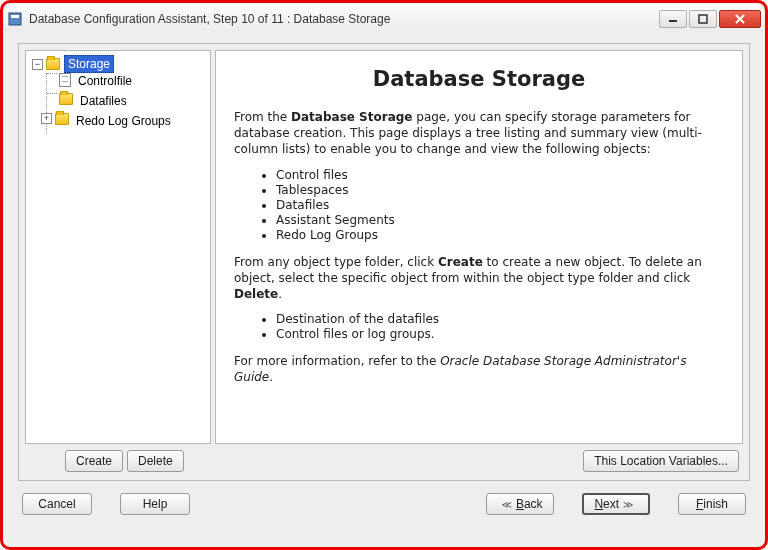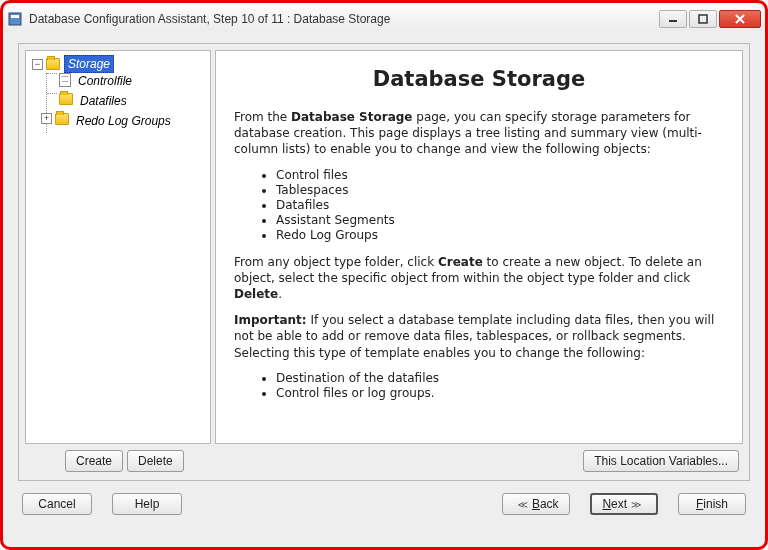--- a/index.html
+++ b/index.html
@@ -123,21 +123,21 @@
     width: 12px; height: 14px;
     background:#fff; border:1px solid #888;
     display:inline-block; margin-right:4px;
     position: relative;
   }
   .file-icon::after{
     content:''; position:absolute; top:2px; left:2px; right:2px;
     border-top:1px solid #aaa; border-bottom:1px solid #aaa;
     height:4px;
   }
-  .tree-label { padding: 1px 3px; font-style: italic; }
+  .tree-label { padding: 1px 3px; }
   .tree-label.selected {
     background: #3068d8;
     color: #fff;
     border: 1px dotted #103a88;
   }
   .child-block { margin-left: 18px; border-left: 1px dotted #999; }
   .child-row { display:flex; height:20px; }
   .child-row .connector { width: 10px; border-top:1px dotted #999; height:1px; margin-right:2px;}
   
   .info-panel {
@@ -179,21 +179,21 @@
     display: inline-flex; align-items: center; justify-content: center;
   }
   .btn.default { border: 2px solid #555; }
   
   .wizard-bar {
     display: flex;
     justify-content: space-between;
     margin-top: 12px;
     padding: 0 4px;
   }
-  .wizard-left, .wizard-right { display:flex; gap:20px; }
+  .wizard-left, .wizard-right { display:flex; gap:28px; }
   .wizard-right .btn { min-width: 68px; }
   .nav-arrow { font-size: 10px; margin: 0 4px; color:#555;}
   .underline-access { text-decoration: underline; }
 </style>
 </head>
 <body>
 
 <div class="outer-border">
   <div class="titlebar">
     <span class="app-icon">
@@ -260,27 +260,27 @@
           <ul>
             <li>Control files</li>
             <li>Tablespaces</li>
             <li>Datafiles</li>
             <li>Assistant Segments</li>
             <li>Redo Log Groups</li>
           </ul>
           <p>
             <span>From any object type folder, click </span><b>Create</b><span> to create a new object. To delete an object, select the specific object from within the object type folder and click </span><b>Delete</b><span>.</span>
           </p>
-          <p>
-            <b>Important:</b><span> If you select a database template including data files, then you will not be able to add or remove data files, tablespaces, or rollback segments. Selecting this type of template enables you to change the following:</span>
-          </p>
           <ul>
             <li>Destination of the datafiles</li>
             <li>Control files or log groups.</li>
           </ul>
+          <p>
+            <span>For more information, refer to the </span><em>Oracle Database Storage Administrator's Guide</em><span>.</span>
+          </p>
         </div>
       </div>
 
       <div class="frame-buttons">
         <div style="display:flex; gap:4px;">
           <div class="btn">Create</div>
           <div class="btn">Delete</div>
         </div>
         <div class="btn">This Location Variables...</div>
       </div>

